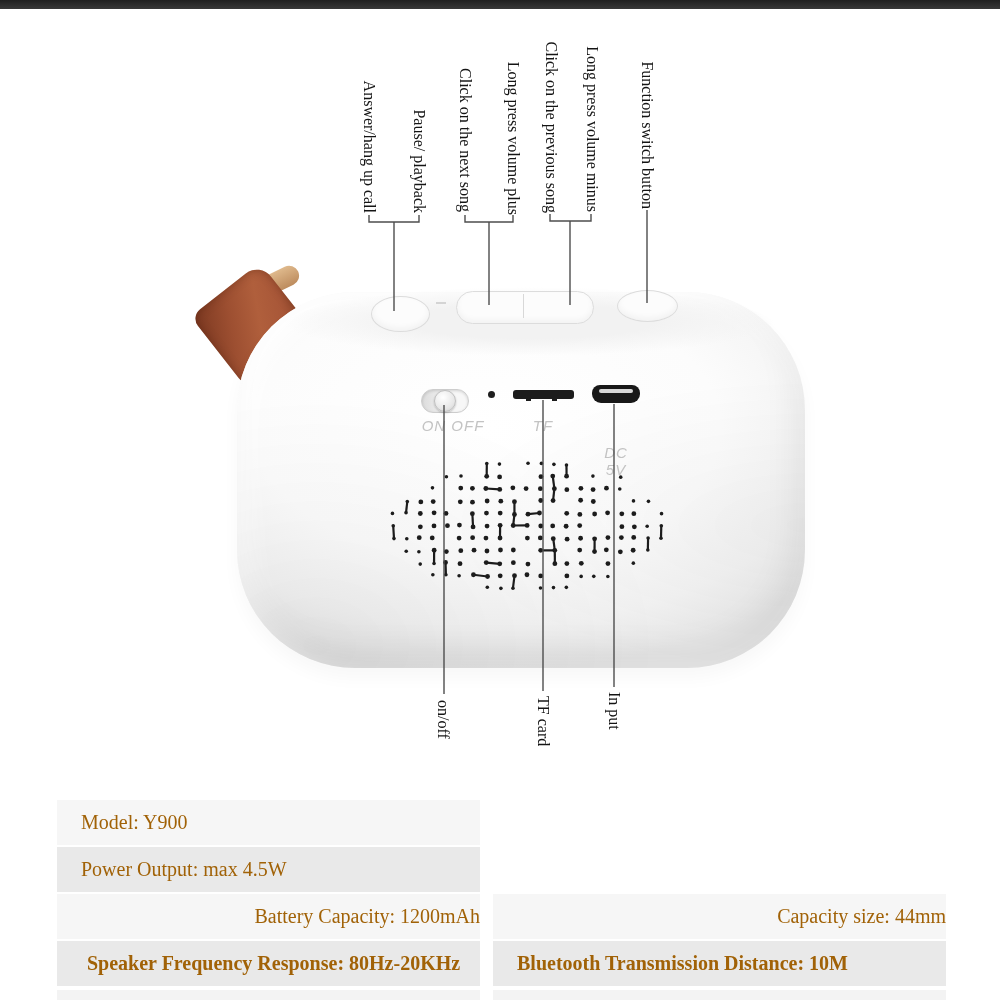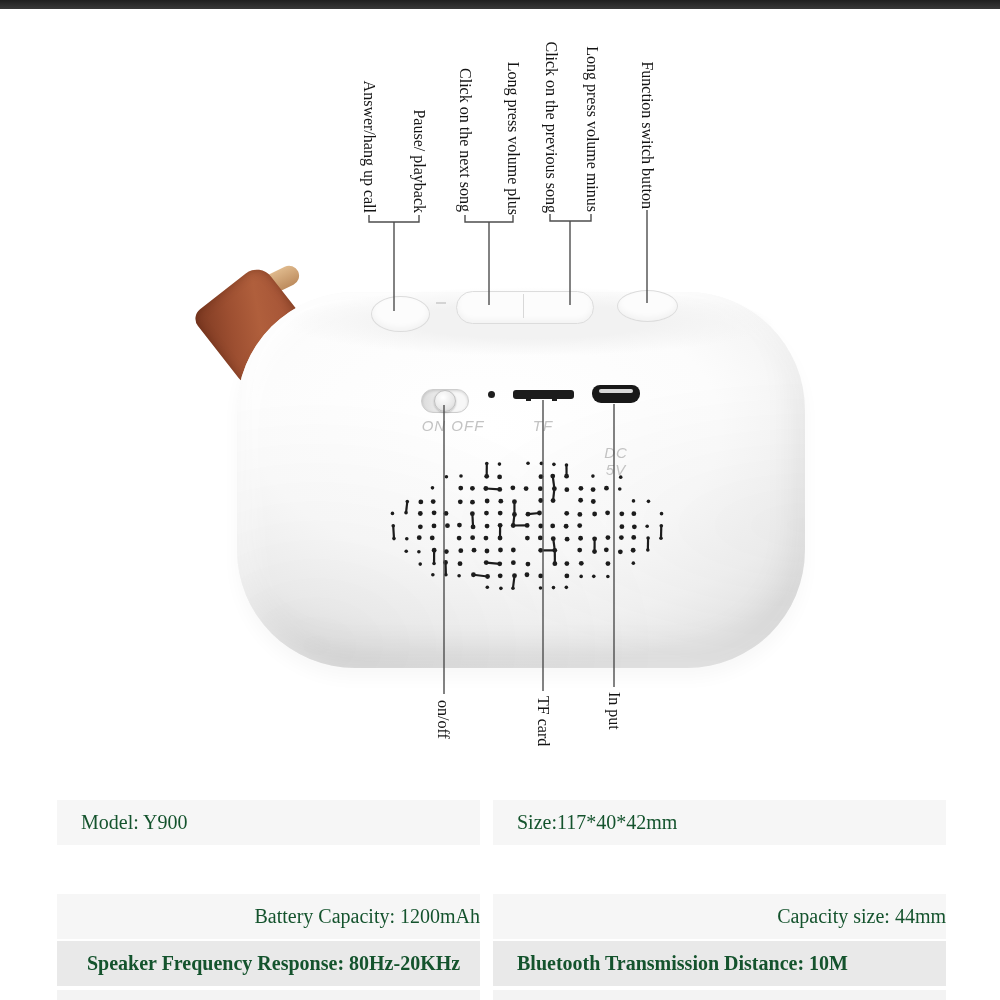--- a/index.html
+++ b/index.html
@@ -50,21 +50,21 @@
   .vtop{position:absolute;z-index:6;transform-origin:0 0;transform:rotate(90deg) translateX(-100%);
         white-space:nowrap;font:16px/16px "Liberation Serif",serif;color:#141414;}
   .vbot{position:absolute;z-index:6;transform-origin:0 0;transform:rotate(90deg);
         white-space:nowrap;font:16px/16px "Liberation Serif",serif;color:#141414;}
 
   svg.overlay{position:absolute;left:0;top:0;width:1000px;height:1000px;pointer-events:none;}
   #grille{z-index:3;} #ann{z-index:10;}
 
   
   .spec-row{position:absolute;height:45px;box-sizing:border-box;padding-left:24px;
-            font:20px/45px "Liberation Serif",serif;color:#14532d;white-space:nowrap;overflow:hidden;}
+            font:20px/45px "Liberation Serif",serif;color:#a16207;white-space:nowrap;overflow:hidden;}
   .col-l{left:57px;width:423px;} .col-r{left:493px;width:453px;}
   .r1{top:800px;background:#f6f6f6;} .r2{top:847px;background:#e9e9e9;}
   .r3{top:894px;background:#f6f6f6;text-align:right;} .r4{top:941px;background:#e9e9e9;font-weight:bold;}
   .strip{position:absolute;top:990px;height:10px;background:#f3f3f3;}
 </style>
 </head>
 <body>
 
 <div class="stage">
   <div class="topbar"></div>
@@ -293,20 +293,20 @@
       <path d="M570 221 V305"></path>
       <path d="M647 210 V303"></path>
       <path d="M444 405 V694"></path>
       <path d="M543 400 V691"></path>
       <path d="M614 404 V687"></path>
     </g>
     <path d="M436 303 H446" stroke="#c6c6c6" stroke-width="1.4"></path>
   </svg>
 
   <div class="spec-row col-l r1">Model: Y900</div>
+  <div class="spec-row col-l r2">Power Output: max 4.5W</div>
   <div class="spec-row col-l r3">Battery Capacity: 1200mAh</div>
   <div class="spec-row col-l r4" style="padding-left:30px;">Speaker Frequency Response: 80Hz-20KHz</div>
-  <div class="spec-row col-r r1">Size:117*40*42mm</div>
   <div class="spec-row col-r r3">Capacity size: 44mm</div>
   <div class="spec-row col-r r4">Bluetooth Transmission Distance: 10M</div>
   <div class="strip" style="left:57px;width:423px;"></div>
   <div class="strip" style="left:493px;width:453px;"></div>
 </div>
 
 </body></html>

